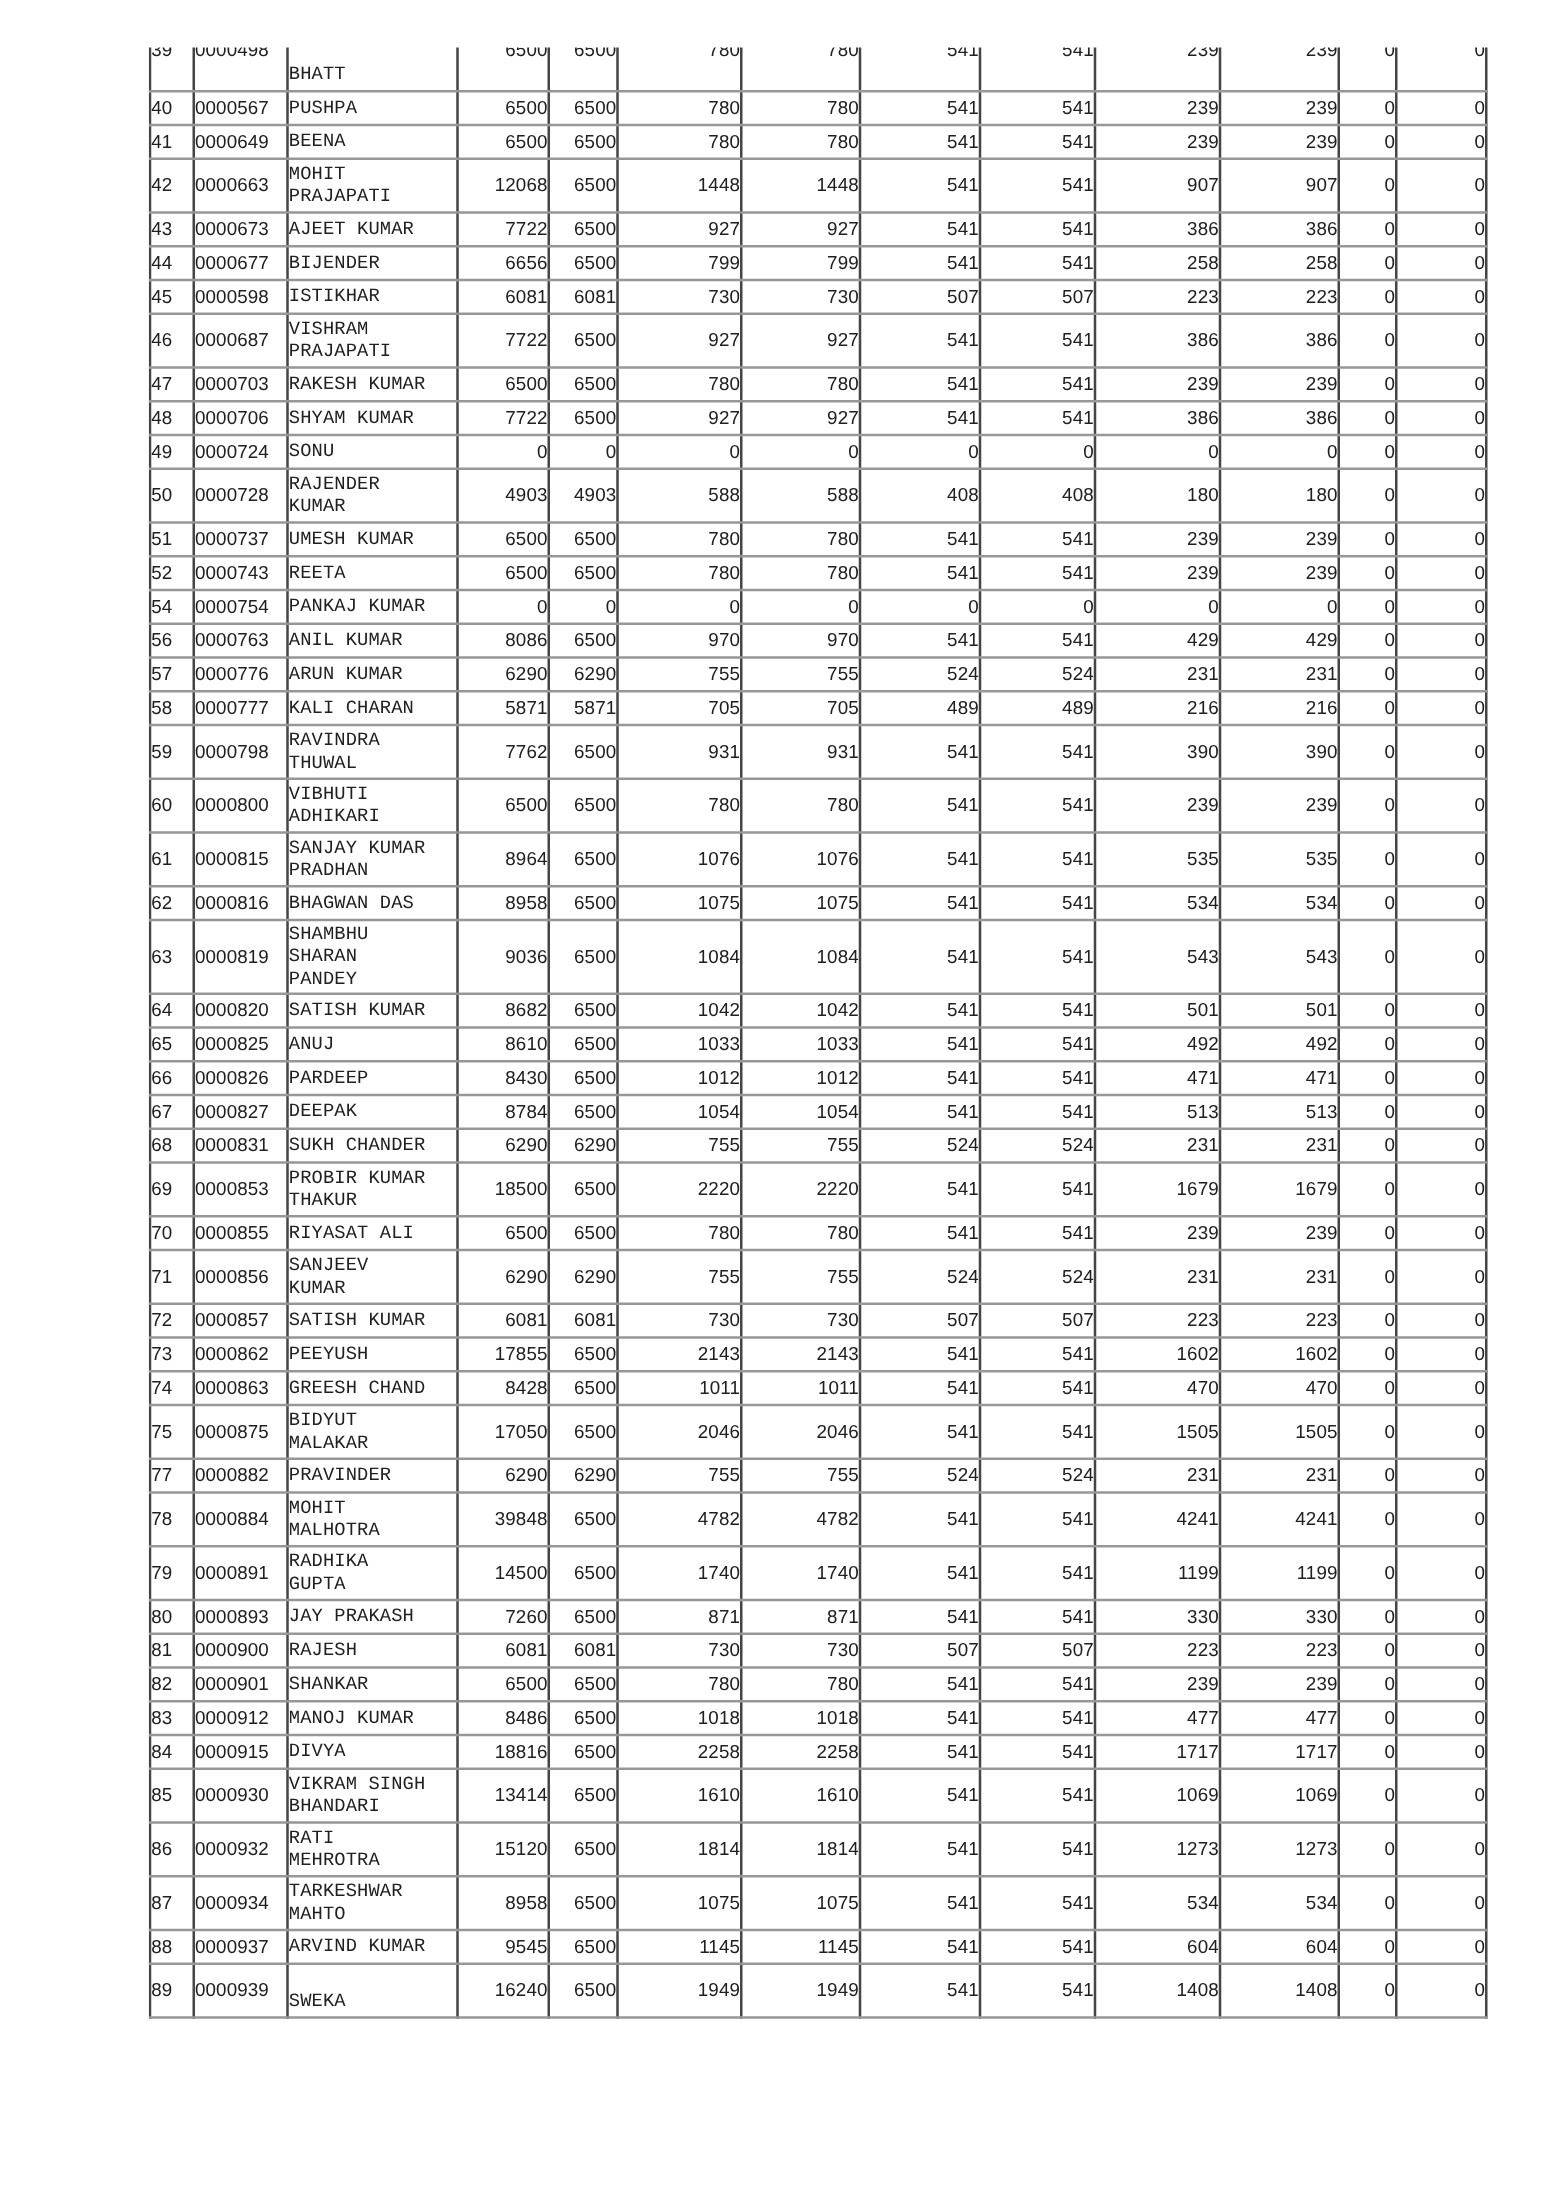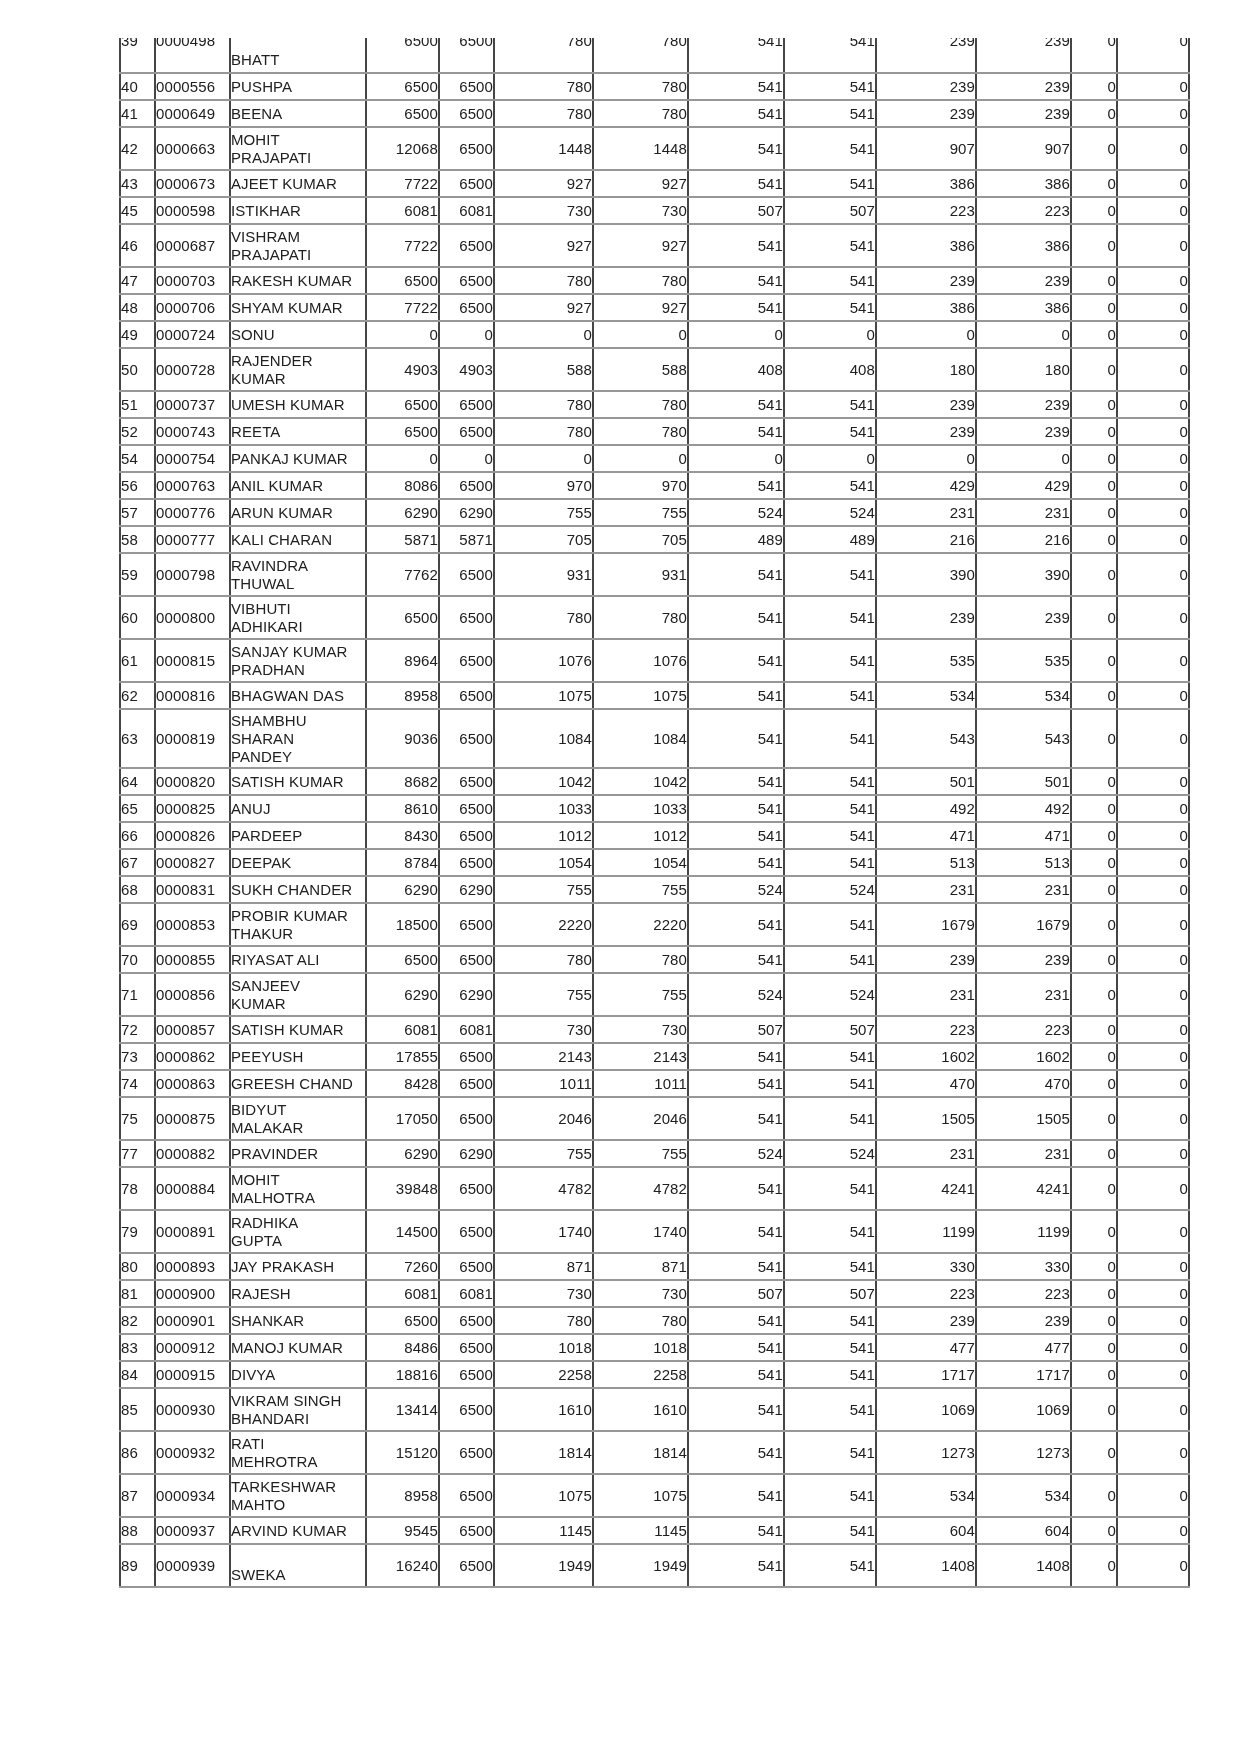--- a/index.html
+++ b/index.html
@@ -42,21 +42,21 @@
     overflow: hidden;
   }
   tr.h1 { height: 27px; }
   tr.h2 { height: 43px; padding-left: 20px; }
   tr.h3 { height: 59px; }
   tr.clip-top { height: 44px; }
   tr.clip-bottom { height: 43px; }
 
   td.sno   { padding-left: 7px; text-align: left; }
   td.empid { padding-left: 6px; text-align: left; }
-  td.name  { padding-left: 5px; padding-right: 2px; text-align: left; white-space: pre-line; }
+  td.name  { padding-left: 5px; padding-right: 2px; text-align: left; white-space: pre-line; font-family: Liberation Mono, monospace; }
   td.num   { padding-right: 6px; text-align: right; }
 
   
   tr.clip-top td { vertical-align: top; padding-top: 2px; }
   tr.clip-top td.name { padding-top: 21px; }
   
   tr.clip-bottom td.name { vertical-align: top; padding-top: 21px; }
 </style>
 </head>
 <body>
@@ -89,21 +89,21 @@
           <td class="num">780</td>
           <td class="num">541</td>
           <td class="num">541</td>
           <td class="num">239</td>
           <td class="num">239</td>
           <td class="num">0</td>
           <td class="num">0</td>
         </tr>
         <tr class="h1">
           <td class="sno">40</td>
-          <td class="empid">0000556</td>
+          <td class="empid">0000567</td>
           <td class="name">PUSHPA</td>
           <td class="num">6500</td>
           <td class="num">6500</td>
           <td class="num">780</td>
           <td class="num">780</td>
           <td class="num">541</td>
           <td class="num">541</td>
           <td class="num">239</td>
           <td class="num">239</td>
           <td class="num">0</td>
@@ -145,20 +145,35 @@
           <td class="empid">0000673</td>
           <td class="name">AJEET KUMAR</td>
           <td class="num">7722</td>
           <td class="num">6500</td>
           <td class="num">927</td>
           <td class="num">927</td>
           <td class="num">541</td>
           <td class="num">541</td>
           <td class="num">386</td>
           <td class="num">386</td>
+          <td class="num">0</td>
+          <td class="num">0</td>
+        </tr>
+        <tr class="h1">
+          <td class="sno">44</td>
+          <td class="empid">0000677</td>
+          <td class="name">BIJENDER</td>
+          <td class="num">6656</td>
+          <td class="num">6500</td>
+          <td class="num">799</td>
+          <td class="num">799</td>
+          <td class="num">541</td>
+          <td class="num">541</td>
+          <td class="num">258</td>
+          <td class="num">258</td>
           <td class="num">0</td>
           <td class="num">0</td>
         </tr>
         <tr class="h1">
           <td class="sno">45</td>
           <td class="empid">0000598</td>
           <td class="name">ISTIKHAR</td>
           <td class="num">6081</td>
           <td class="num">6081</td>
           <td class="num">730</td>

